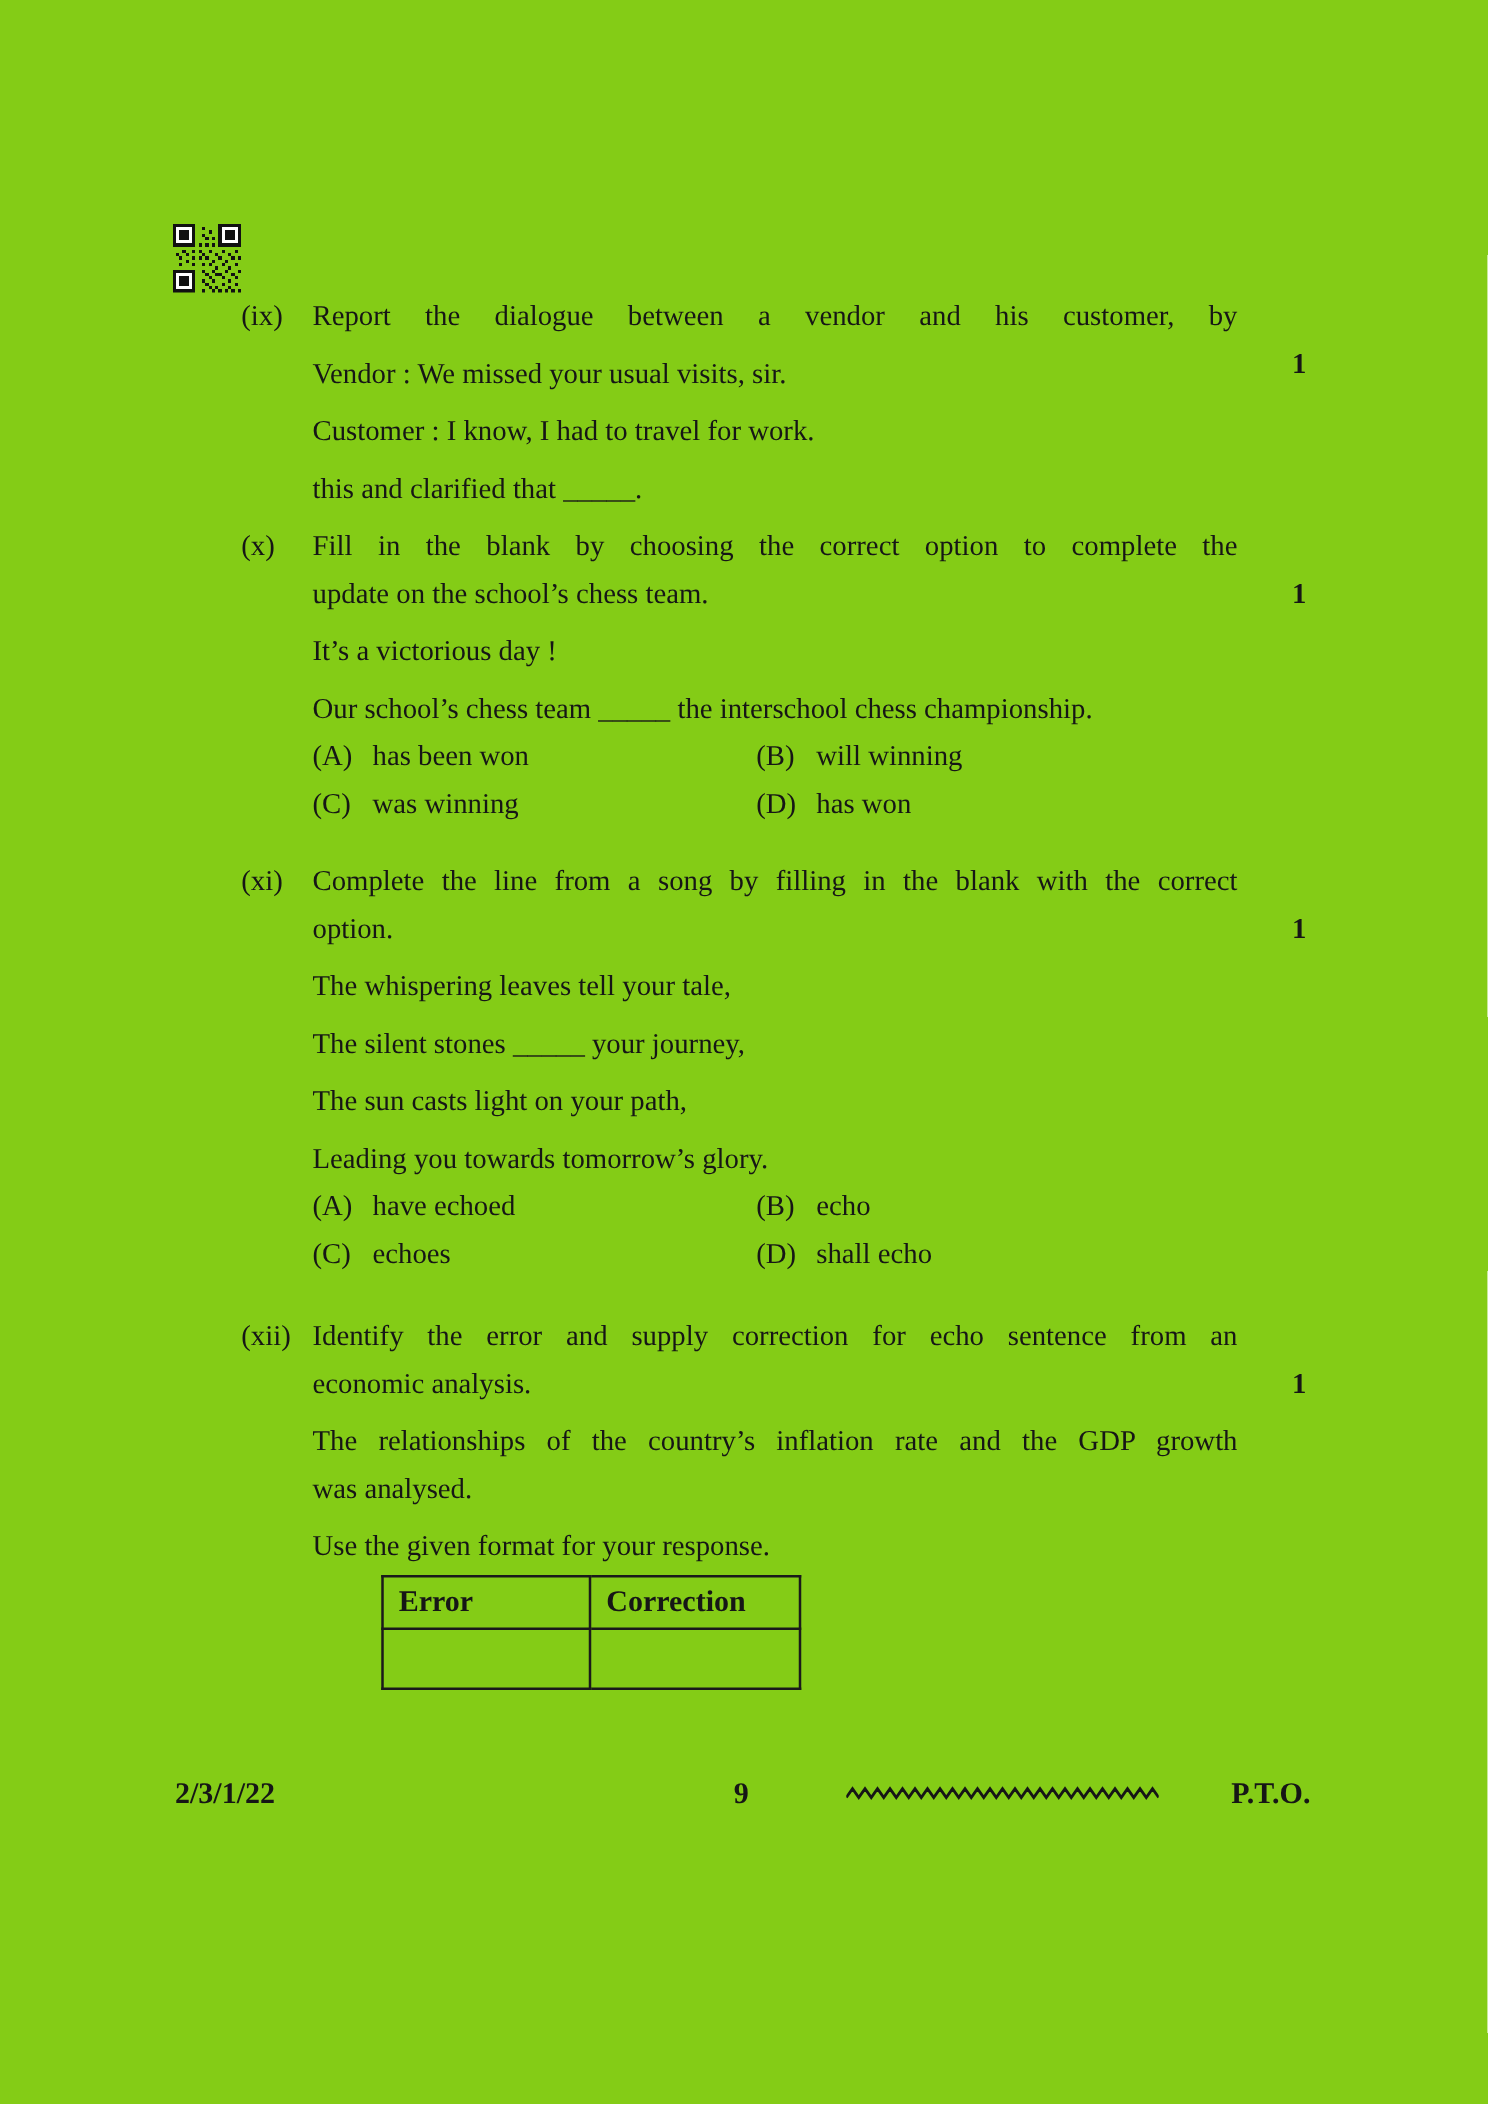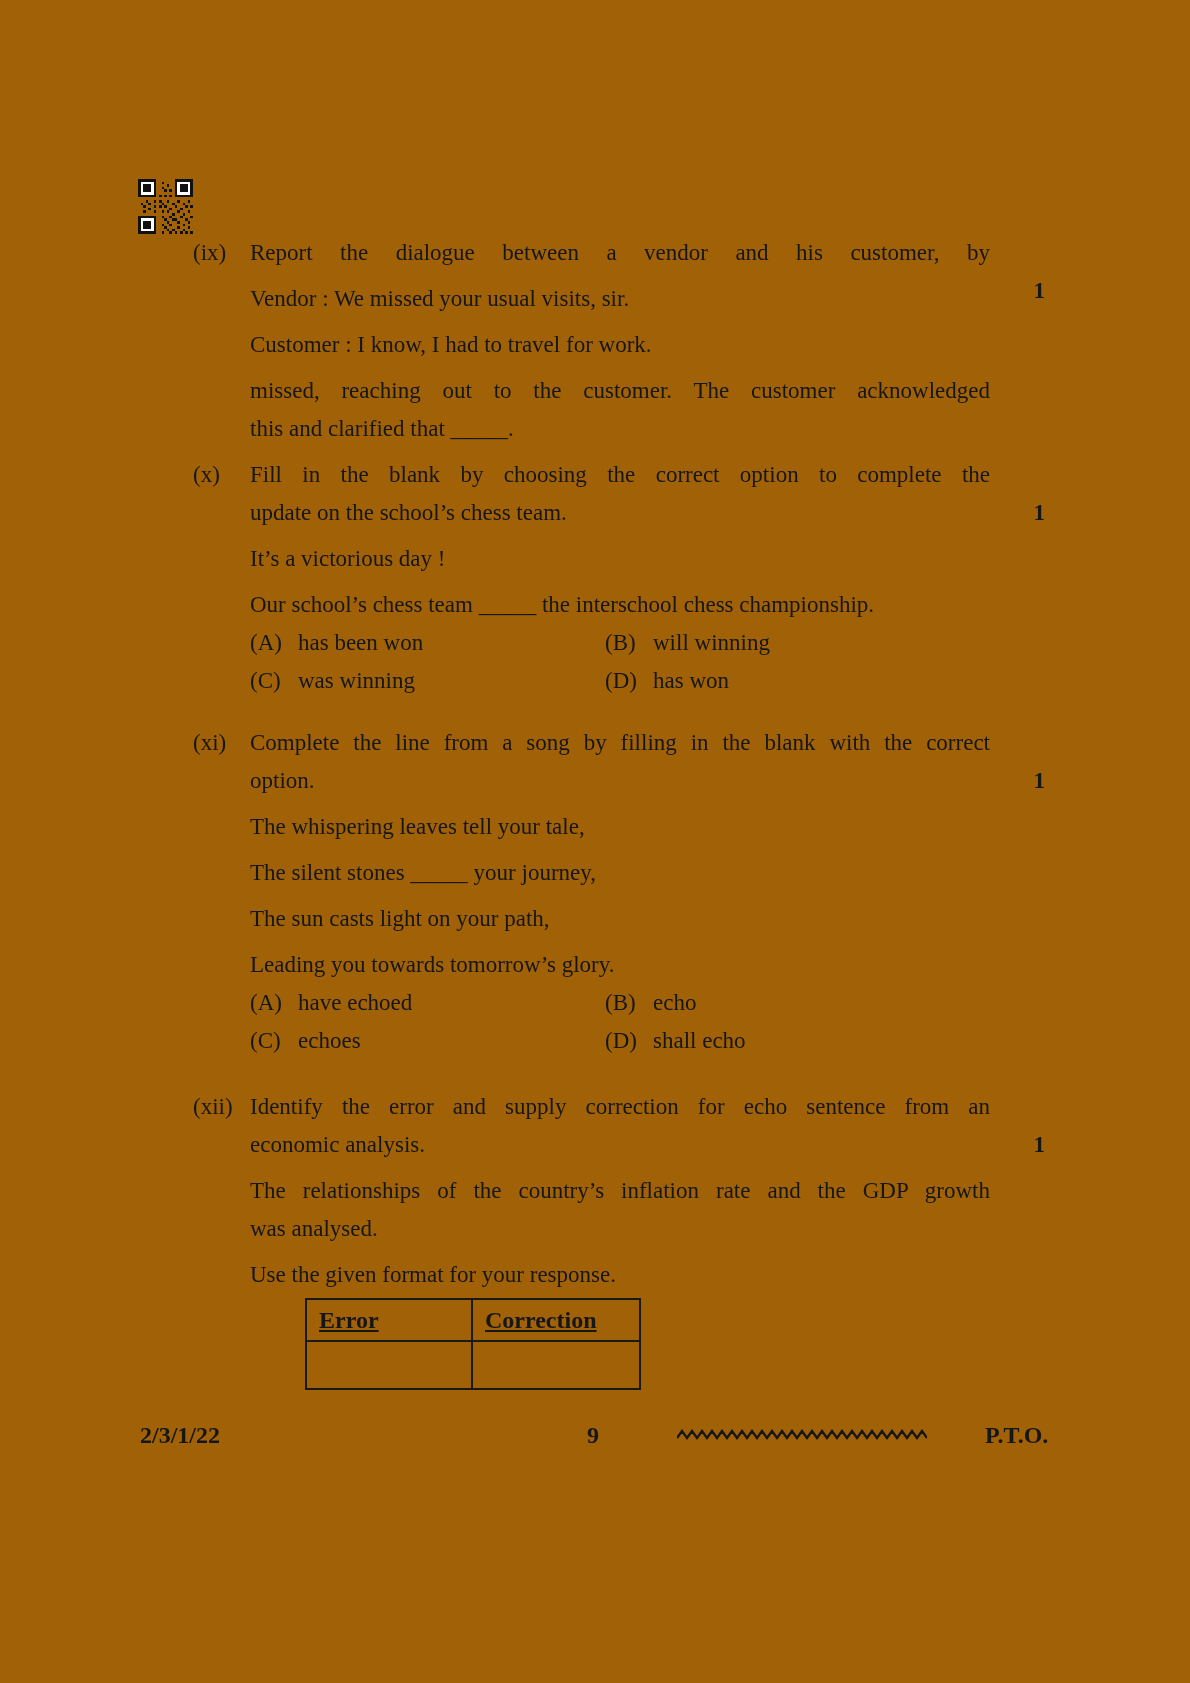--- a/index.html
+++ b/index.html
@@ -1,31 +1,31 @@
 <!DOCTYPE html>
 <html><head>
 <meta charset="utf-8">
 <style>
   html,body{margin:0;padding:0;background:#ffffff;}
   body{width:1190px;height:1683px;font-family:"Liberation Serif",serif;color:#161616;}
-  .sheet{position:relative;width:1190px;height:1683px;background:#a16207;overflow:hidden;}
+  .sheet{position:relative;width:1190px;height:1683px;background:#84cc16;overflow:hidden;}
   .qr{position:absolute;left:138px;top:179px;width:55px;height:55px;}
   .content{position:absolute;left:193px;top:234px;width:860px;font-size:23px;}
   .q{position:relative;}
   .num{position:absolute;left:0;top:0;width:57px;height:38px;line-height:38px;}
   .qbody{margin-left:57px;width:740px;}
   .mark{position:absolute;left:797px;top:38px;width:55px;height:38px;line-height:38px;
         text-align:right;font-weight:bold;}
   .ln{height:38px;line-height:38px;white-space:nowrap;}
   .j{text-align:justify;text-align-last:justify;white-space:normal;overflow:hidden;}
   .mt4{margin-top:8px}.mt24{margin-top:24px}.mt28{margin-top:28px}
   .opt-row{display:flex;}
   .opt{display:flex;width:355px;flex:0 0 355px;}
   .opt .lab{width:48px;flex:0 0 48px;}
-  table.ec{border-collapse:collapse;margin:4px 0 0 55px;text-decoration:underline;}
+  table.ec{border-collapse:collapse;margin:4px 0 0 55px;}
   .ec th{border:2px solid #1a1a1a;width:152px;height:40px;text-align:left;
          padding:0 0 0 12px;font-size:24px;vertical-align:middle;font-weight:bold;}
   .ec th + th{width:154px;border-radius:15px;}
   .ec td{border:2px solid #1a1a1a;height:44px;}
   .f{position:absolute;height:38px;line-height:38px;font-size:24px;font-weight:bold;}
   .f-code{left:140px;top:1416px;}
   .f-page{left:560px;top:1416px;width:66px;text-align:center;}
   .f-squiggle{position:absolute;left:677px;top:1428px;}
   .f-pto{left:985px;top:1416px;}
 </style>
@@ -114,21 +114,20 @@
   <div class="content">
 
     <section class="q">
       <span class="num">(ix)</span>
       <span class="mark">1</span>
       <div class="qbody">
         <div class="ln j">Report the dialogue between a vendor and his customer, by</div>
         <div class="ln mt4">Vendor : We missed your usual visits, sir.</div>
         <div class="ln mt4">Customer : I know, I had to travel for work.</div>
         <div class="mt4">
-          <div class="ln j">missed, reaching out to the customer. The customer acknowledged</div>
           <div class="ln">this and clarified that _____.</div>
         </div>
       </div>
     </section>
 
     <section class="q mt4">
       <span class="num">(x)</span>
       <span class="mark">1</span>
       <div class="qbody">
         <div class="ln j">Fill in the blank by choosing the correct option to complete the</div>

